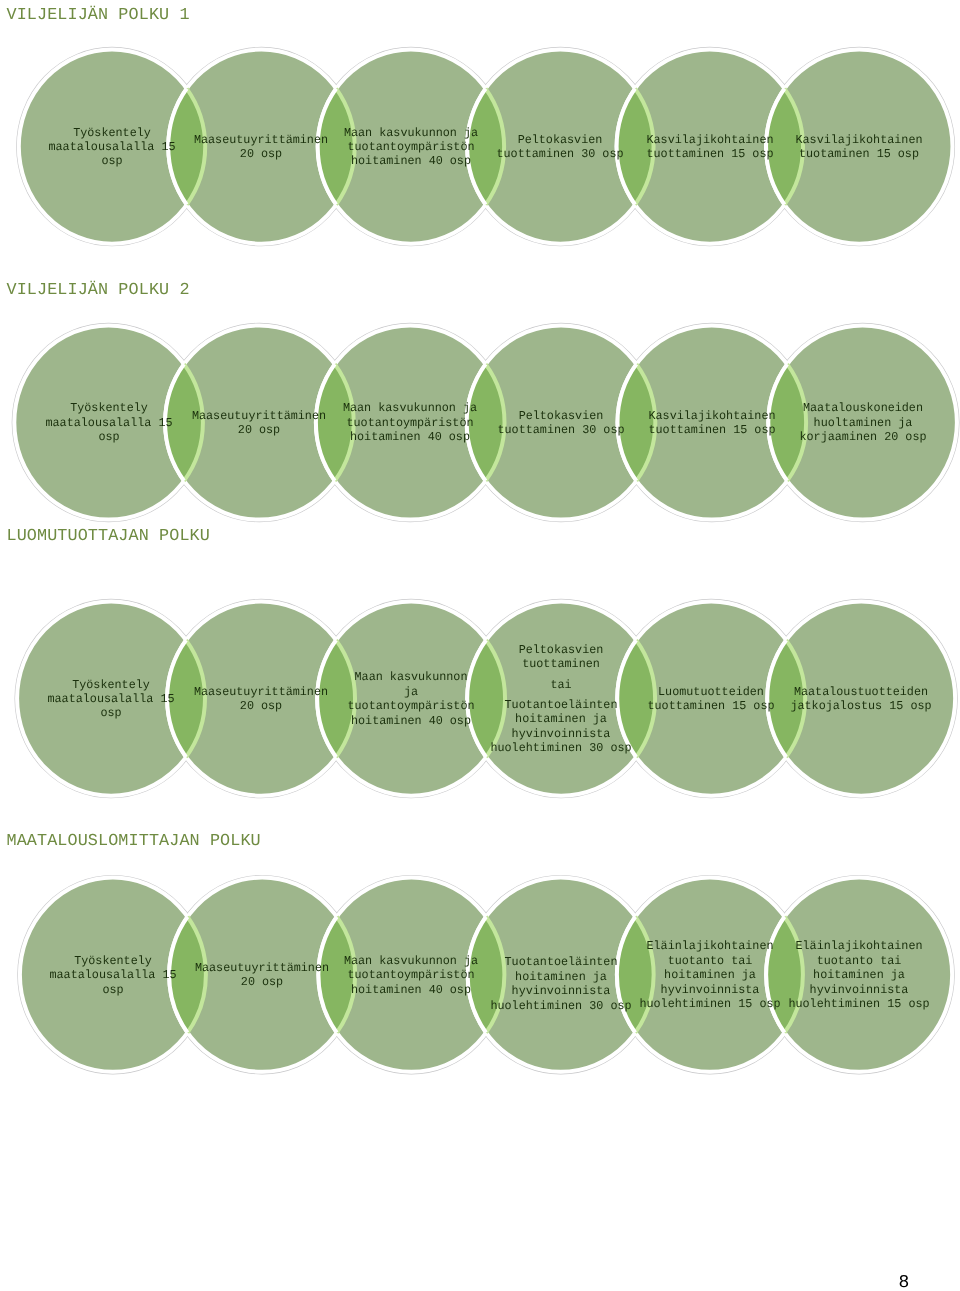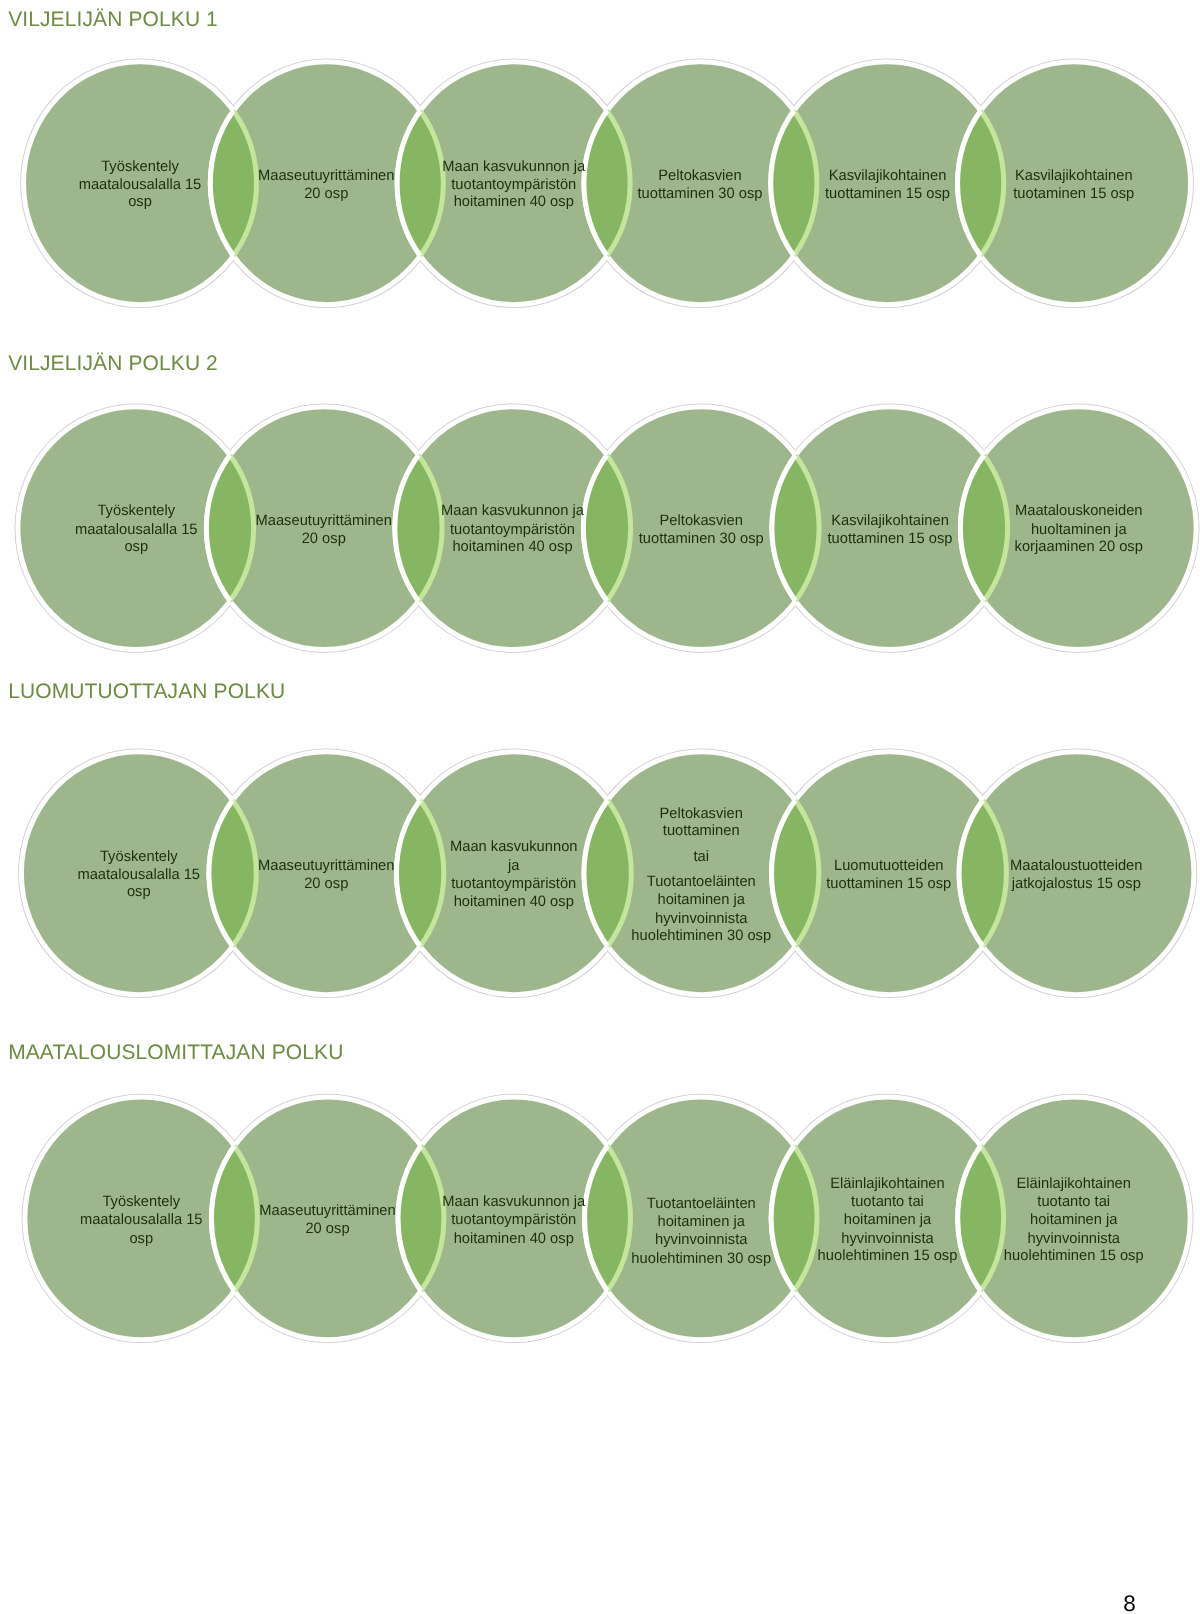--- a/index.html
+++ b/index.html
@@ -1,20 +1,20 @@
 <!DOCTYPE html>
 <html><head>
 <meta charset="utf-8">
 <title>Opintopolut</title>
 <style>
   html,body{margin:0;padding:0;}
   body{width:960px;height:1291px;background:#ffffff;
        -webkit-font-smoothing:antialiased;text-rendering:geometricPrecision;
        font-family:"Liberation Sans",sans-serif;position:relative;overflow:hidden;}
-  .page{position:relative;width:784px;height:1291px;background:#ffffff;}
+  .page{position:relative;width:784px;height:1291px;background:#ffffff;font-family:Liberation Mono, monospace;}
   .section{position:absolute;left:0;width:960px;}
   .section-title{position:absolute;left:6.5px;font-size:16.8px;letter-spacing:0.1px;
                  color:#6F8B42;white-space:nowrap;line-height:1;transform:translateZ(0);}
   .venn{position:absolute;left:0;}
   .venn svg{display:block;overflow:visible;}
   .clabel{position:absolute;color:#1a300c;font-size:12px;line-height:1;
           white-space:nowrap;}
   .clabel span{position:absolute;left:0;width:100%;text-align:center;display:block;
                transform:scaleX(0.98) translateZ(0);}
   .page-number{position:absolute;left:898.5px;top:1273.5px;font-size:18px;color:#000000;line-height:1;transform:translateZ(0);}
@@ -139,21 +139,21 @@
           <span style="top: 409.713px;">Kasvilajikohtainen</span>
           <span style="top: 424.163px;">tuottaminen 15 osp</span>
         </div>
         <div class="clabel" style="top: 0px; left: 762.6px; width: 200px; height: 0px;">
           <span style="top: 402.488px;">Maatalouskoneiden</span>
           <span style="top: 416.938px;">huoltaminen ja</span>
           <span style="top: 431.388px;">korjaaminen 20 osp</span>
         </div>
       </div>
       <div class="section">
-        <div class="section-title" style="top: 545px;">LUOMUTUOTTAJAN POLKU</div>
+        <div class="section-title" style="top: 529px;">LUOMUTUOTTAJAN POLKU</div>
         <div class="venn" style="top: 594px;">
           <svg width="960" height="210" viewBox="0 0 960 210">
             <ellipse cx="111.05" cy="104.60000000000002" rx="95.95" ry="99.1" fill="none" stroke="#c9c9cb" stroke-width="1.25"></ellipse>
             <ellipse cx="261.08" cy="104.60000000000002" rx="95.95" ry="99.1" fill="none" stroke="#c9c9cb" stroke-width="1.25"></ellipse>
             <ellipse cx="411.11" cy="104.60000000000002" rx="95.95" ry="99.1" fill="none" stroke="#c9c9cb" stroke-width="1.25"></ellipse>
             <ellipse cx="561.14" cy="104.60000000000002" rx="95.95" ry="99.1" fill="none" stroke="#c9c9cb" stroke-width="1.25"></ellipse>
             <ellipse cx="711.17" cy="104.60000000000002" rx="95.95" ry="99.1" fill="none" stroke="#c9c9cb" stroke-width="1.25"></ellipse>
             <ellipse cx="861.1999999999999" cy="104.60000000000002" rx="95.95" ry="99.1" fill="none" stroke="#c9c9cb" stroke-width="1.25"></ellipse>
             <ellipse cx="111.05" cy="104.60000000000002" rx="93.95" ry="97.1" fill="#9eb68c" stroke="#ffffff" stroke-width="4"></ellipse>
             <ellipse cx="261.08" cy="104.60000000000002" rx="93.95" ry="97.1" fill="#9eb68c" stroke="#ffffff" stroke-width="4"></ellipse>

